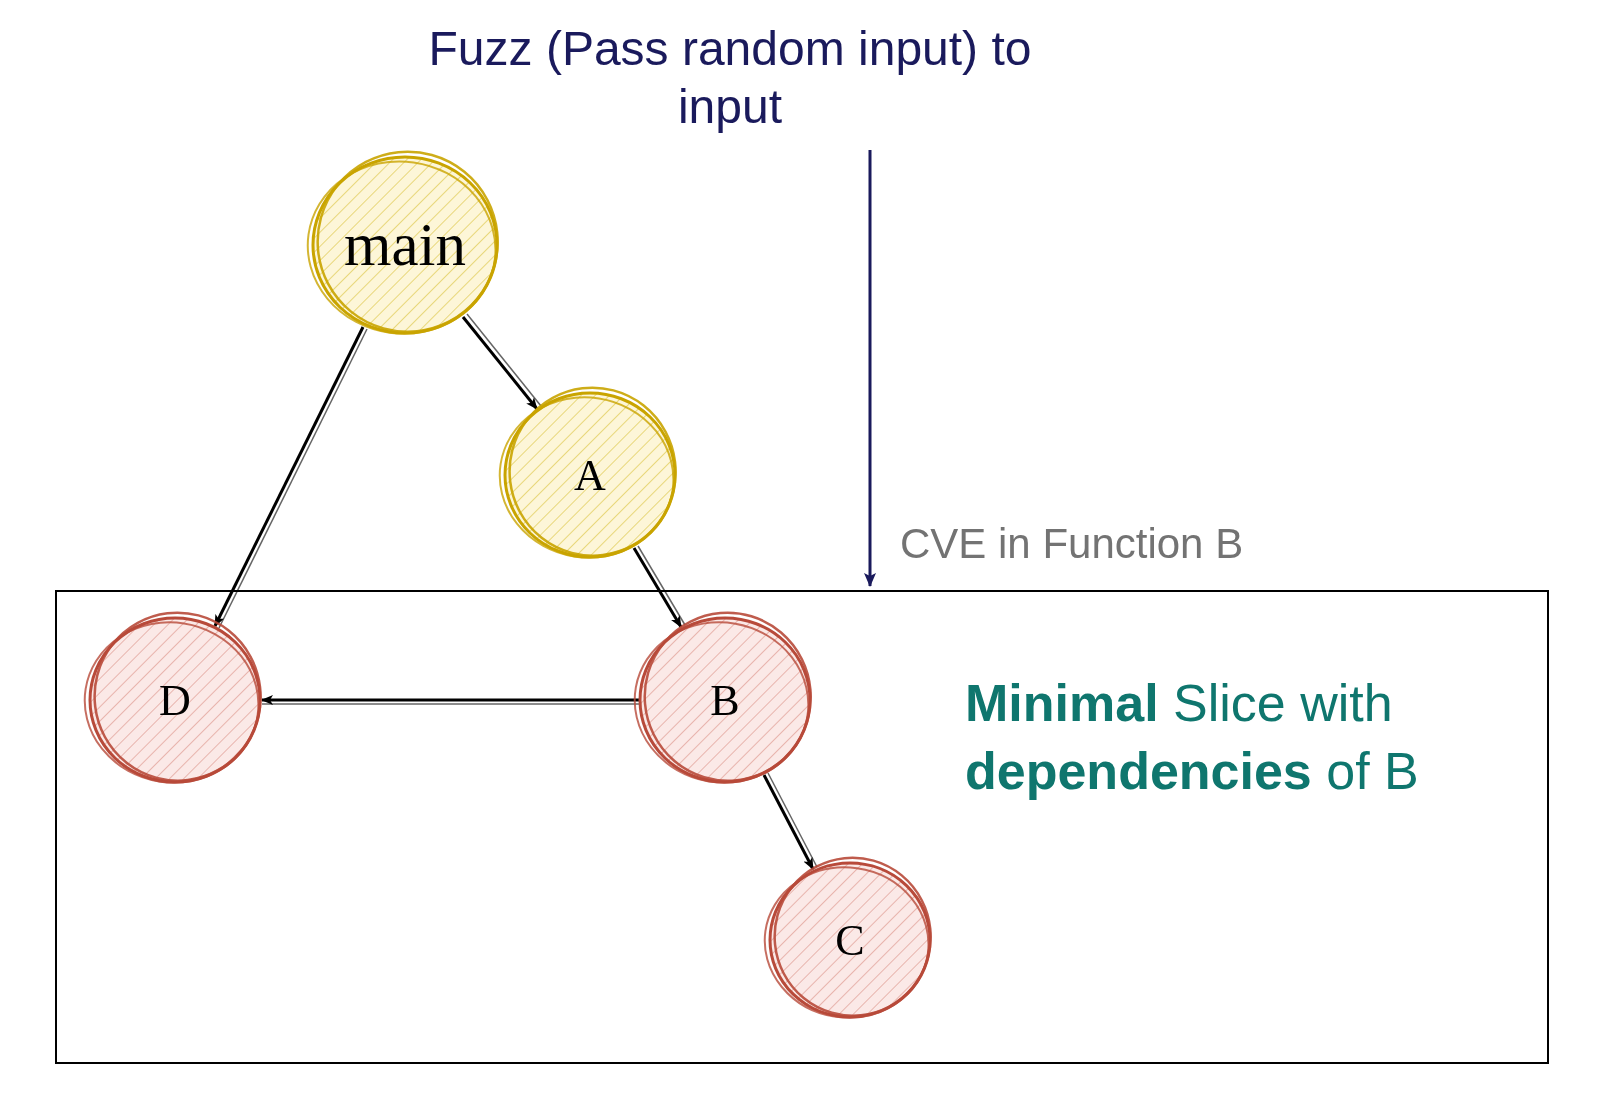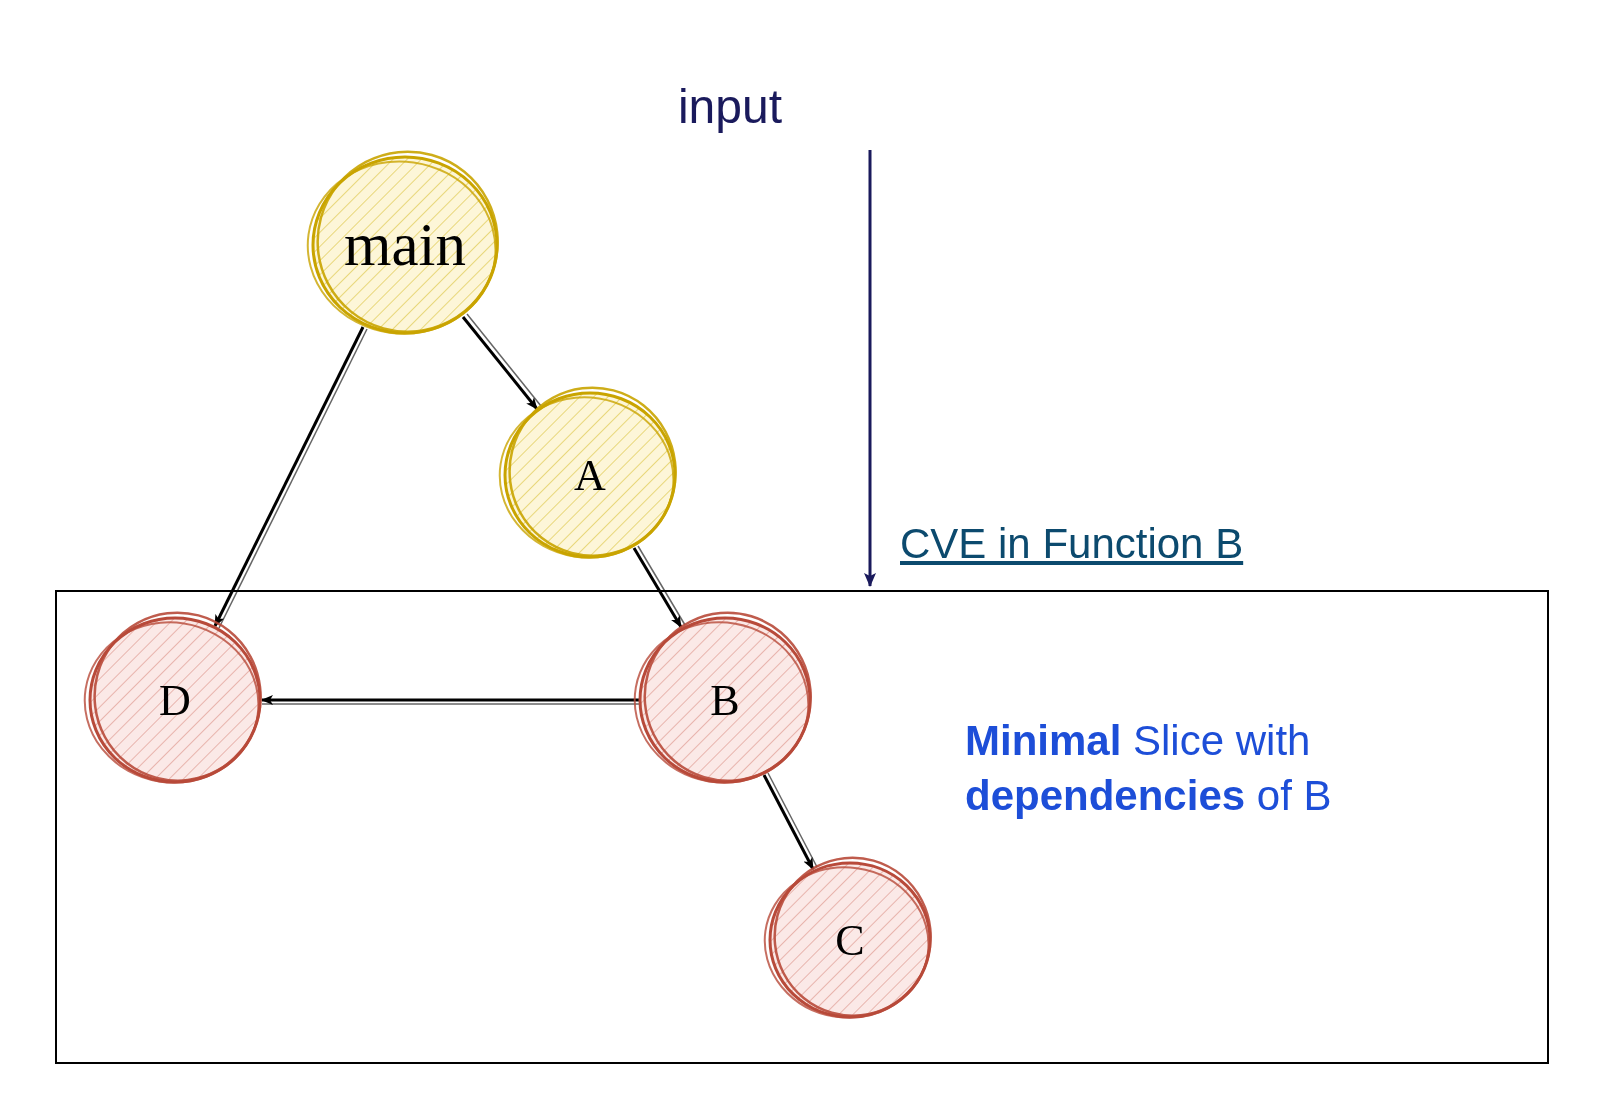--- a/index.html
+++ b/index.html
@@ -14,32 +14,30 @@
   .title {
     position: absolute;
     color: #1a1a5c;
     font-size: 48px;
     font-weight: 400;
     text-align: center;
     line-height: 1.2;
   }
   .cve-label {
     position: absolute;
-    color: #0c4a6e;
+    color: #737373;
     font-size: 42px;
     font-weight: 400;
-    text-decoration: underline;
   }
   .slice-label {
     position: absolute;
-    color: #1d4ed8;
-    font-size: 42px;
+    color: #0f766e;
+    font-size: 52px;
     font-weight: 400;
     line-height: 1.3;
-    margin-top: 44px;
   }
   .slice-label .bold {
     font-weight: 700;
   }
   .node-label {
     position: absolute;
     font-family: 'Comic Sans MS', 'Segoe Script', cursive;
     font-size: 44px;
     color: #000;
     text-align: center;
@@ -54,21 +52,21 @@
     position: absolute;
     top: 0;
     left: 0;
     pointer-events: none;
   }
 </style>
 </head>
 <body>
 
 <div class="title" style="left:330px; top:20px; width:800px;">
-  <br>
+  <span>Fuzz (Pass random input) to</span><br>
   <span>input</span>
 </div>
 
 <div class="cve-label" style="left:900px; top:520px;">
   <span>CVE in Function B</span>
 </div>
 
 <div class="slice-box" style="left:55px; top:590px; width:1490px; height:470px;"></div>
 
 <div class="slice-label" style="left:965px; top:670px; width:520px;">

